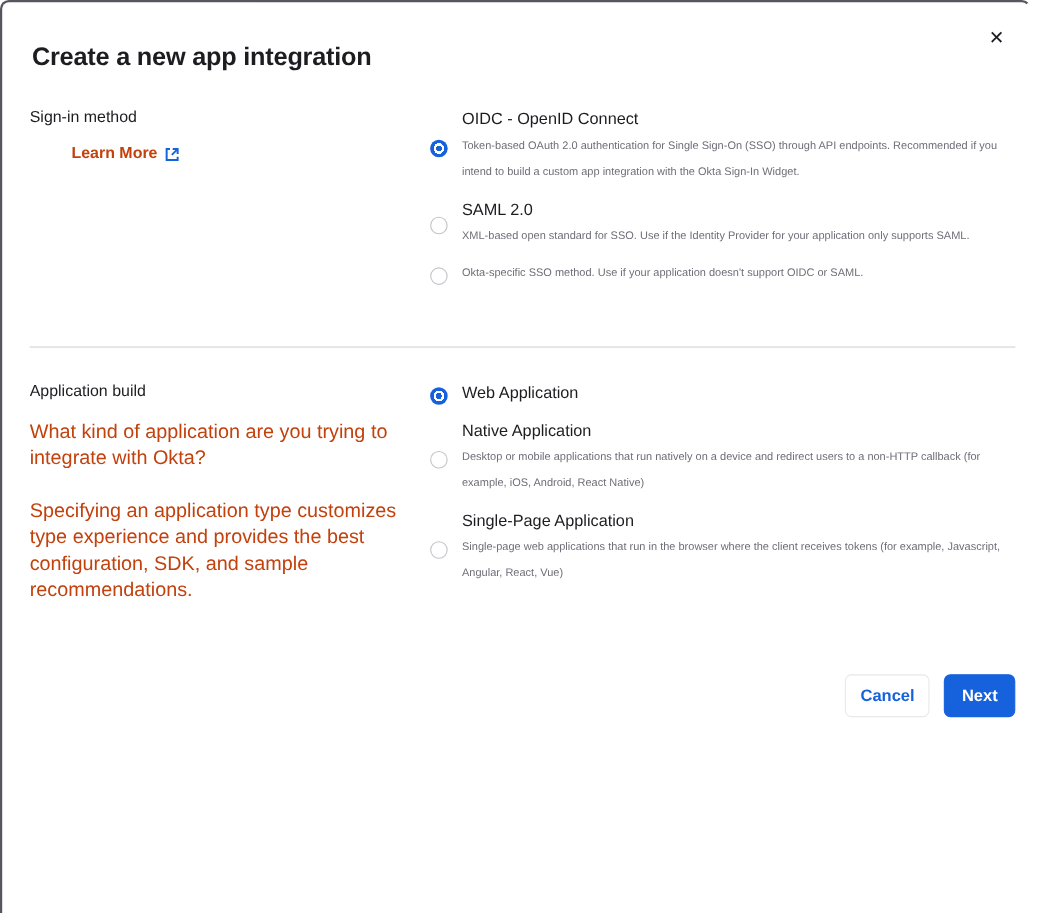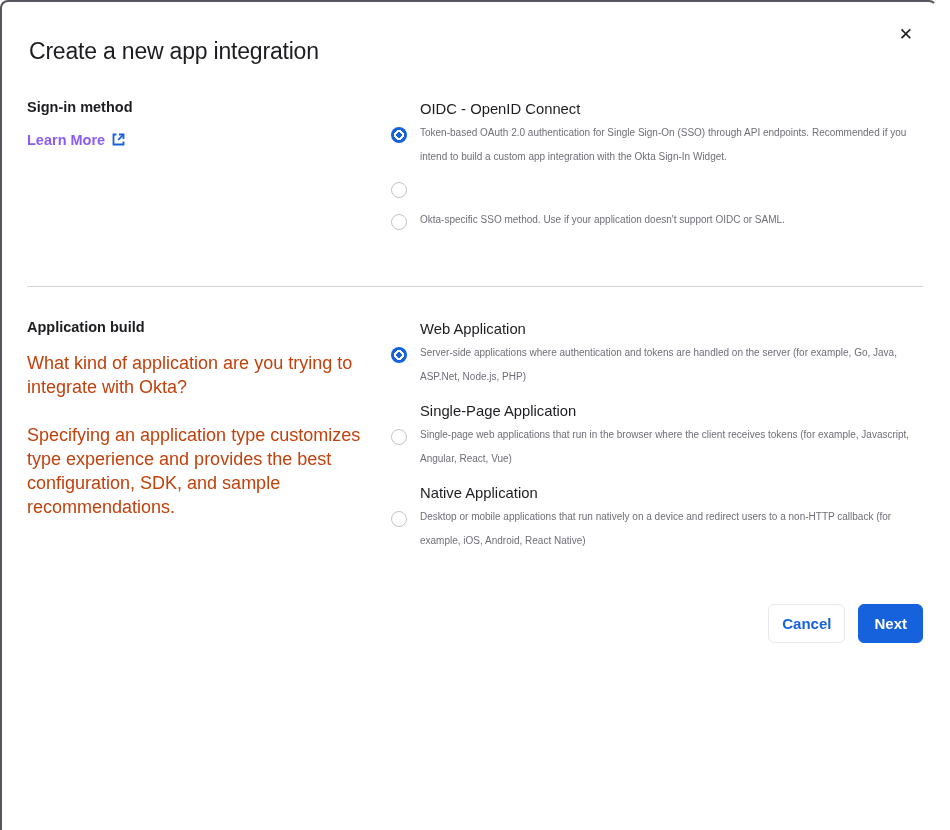--- a/index.html
+++ b/index.html
@@ -19,37 +19,37 @@
     padding:36px 12px 0 25px;
   }
   .close-btn{
     position:absolute;top:20px;right:18px;
     background:none;border:none;cursor:pointer;
     font-size:17px;line-height:1;color:#1d1d21;
     padding:4px;font-family:"Liberation Sans",sans-serif;
   }
   h1.title{
     margin:0 0 32px 2px;
-    font-size:23px;font-weight:400;color:#1d1d21;letter-spacing:-0.2px;
+    font-size:23px;font-weight:700;color:#1d1d21;letter-spacing:-0.2px;
   }
   .section{
     display:flex;align-items:flex-start;
   }
   .col-left{
     width:336px;flex:0 0 336px;margin-right:28px;
   }
   .col-right{
     flex:1;min-width:0;
   }
   .section-label{
-    font-size:14.5px;font-weight:700;color:#1d1d21;line-height:20px;margin-bottom:14px;
+    font-size:14.5px;font-weight:400;color:#1d1d21;line-height:20px;margin-bottom:14px;
   }
   .learn-more{
-    display:inline-flex;align-items:flex-start;gap:6px;
-    color:#8b5cf6;font-weight:700;font-size:14.5px;text-decoration:none;cursor:pointer;
+    display:inline-flex;align-items:center;gap:6px;
+    color:#c2410c;font-weight:700;font-size:14.5px;text-decoration:none;cursor:pointer;margin-left:38px;
   }
   .learn-more svg{display:block;}
   .col-left p{
     margin:0 0 24px 0;font-size:18px;line-height:24px;color:#c2410c;
   }
   .option{
     display:flex;align-items:center;margin-bottom:10px;cursor:pointer;
   }
   .radio{
     flex:0 0 16px;width:16px;height:16px;border-radius:50%;
@@ -113,20 +113,22 @@
       <label class="option">
         <span class="radio checked"></span>
         <span class="opt-body">
           <span class="opt-label">OIDC - OpenID Connect</span>
           <span class="opt-desc">Token-based OAuth 2.0 authentication for Single Sign-On (SSO) through API endpoints. Recommended if you intend to build a custom app integration with the Okta Sign-In Widget.</span>
         </span>
       </label>
       <label class="option">
         <span class="radio"></span>
         <span class="opt-body">
+          <span class="opt-label">SAML 2.0</span>
+          <span class="opt-desc">XML-based open standard for SSO. Use if the Identity Provider for your application only supports SAML.</span>
         </span>
       </label>
       <label class="option">
         <span class="radio"></span>
         <span class="opt-body">
           <span class="opt-desc">Okta-specific SSO method. Use if your application doesn't support OIDC or SAML.</span>
         </span>
       </label>
     </div>
   </div>
@@ -137,35 +139,34 @@
     <div class="col-left">
       <div class="section-label">Application build</div>
       <p>What kind of application are you trying to integrate with Okta?</p>
       <p>Specifying an application type customizes type experience and provides the best configuration, SDK, and sample recommendations.</p>
     </div>
     <div class="col-right">
       <label class="option">
         <span class="radio checked"></span>
         <span class="opt-body">
           <span class="opt-label">Web Application</span>
-          <span class="opt-desc">Server-side applications where authentication and tokens are handled on the server (for example, Go, Java, ASP.Net, Node.js, PHP)</span>
+        </span>
+      </label>
+      <label class="option">
+        <span class="radio"></span>
+        <span class="opt-body">
+          <span class="opt-label">Native Application</span>
+          <span class="opt-desc">Desktop or mobile applications that run natively on a device and redirect users to a non-HTTP callback (for example, iOS, Android, React Native)</span>
         </span>
       </label>
       <label class="option">
         <span class="radio"></span>
         <span class="opt-body">
           <span class="opt-label">Single-Page Application</span>
           <span class="opt-desc">Single-page web applications that run in the browser where the client receives tokens (for example, Javascript, Angular, React, Vue)</span>
-        </span>
-      </label>
-      <label class="option">
-        <span class="radio"></span>
-        <span class="opt-body">
-          <span class="opt-label">Native Application</span>
-          <span class="opt-desc">Desktop or mobile applications that run natively on a device and redirect users to a non-HTTP callback (for example, iOS, Android, React Native)</span>
         </span>
       </label>
     </div>
   </div>
 
   <div class="footer">
     <button class="btn btn-secondary">Cancel</button>
     <button class="btn btn-primary">Next</button>
   </div>
 

